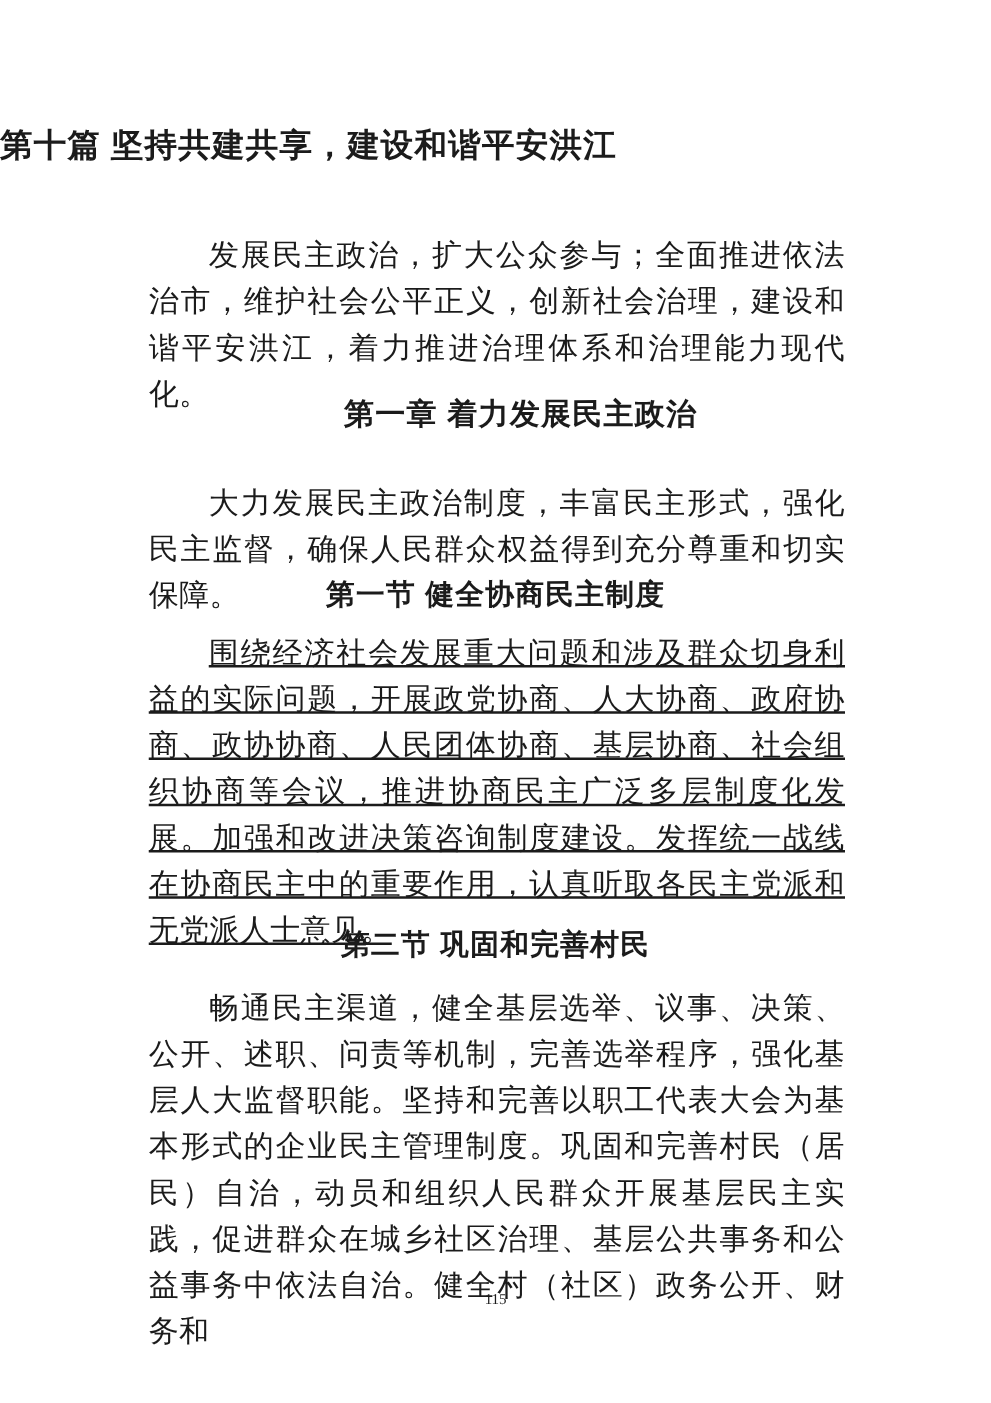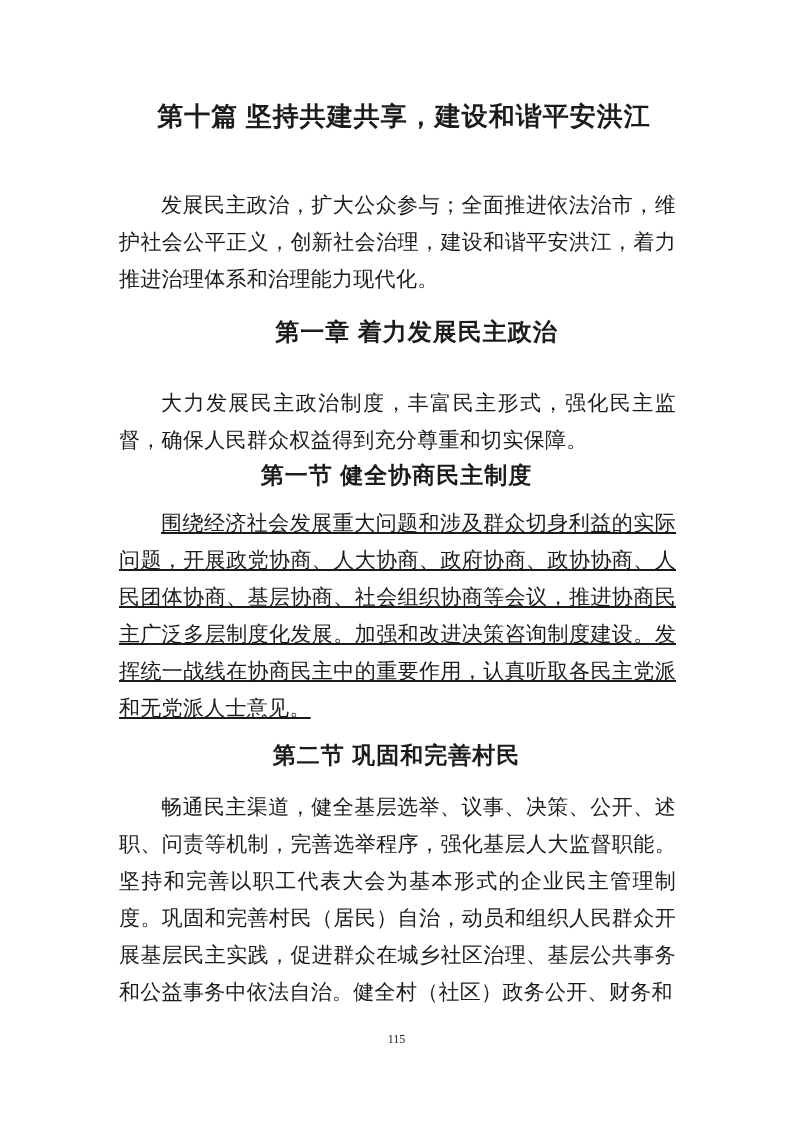--- a/index.html
+++ b/index.html
@@ -18,32 +18,30 @@
     font-family: "Liberation Serif", "DejaVu Serif", serif;
     overflow: hidden;
   }
   .abs {
     position: absolute;
   }
   .doc-title {
     left: 0;
     right: 0;
     top: 99px;
-    text-align: center;
     font-size: 26px;
     line-height: 36px;
     font-weight: 700;
     letter-spacing: 1px;
     font-family: "Liberation Serif", "DejaVu Serif", serif;
-    padding-left: 15px;
   }
   .body-text {
     left: 119px;
     width: 557px;
-    font-size: 21px;
+    font-size: 24px;
     line-height: 37px;
     text-align: justify;
     text-justify: inter-character;
     text-indent: 2em;
     letter-spacing: 0.3px;
     font-family: "Liberation Serif", "DejaVu Serif", serif;
   }
   .chapter-heading {
     left: 0;
     right: 0;

